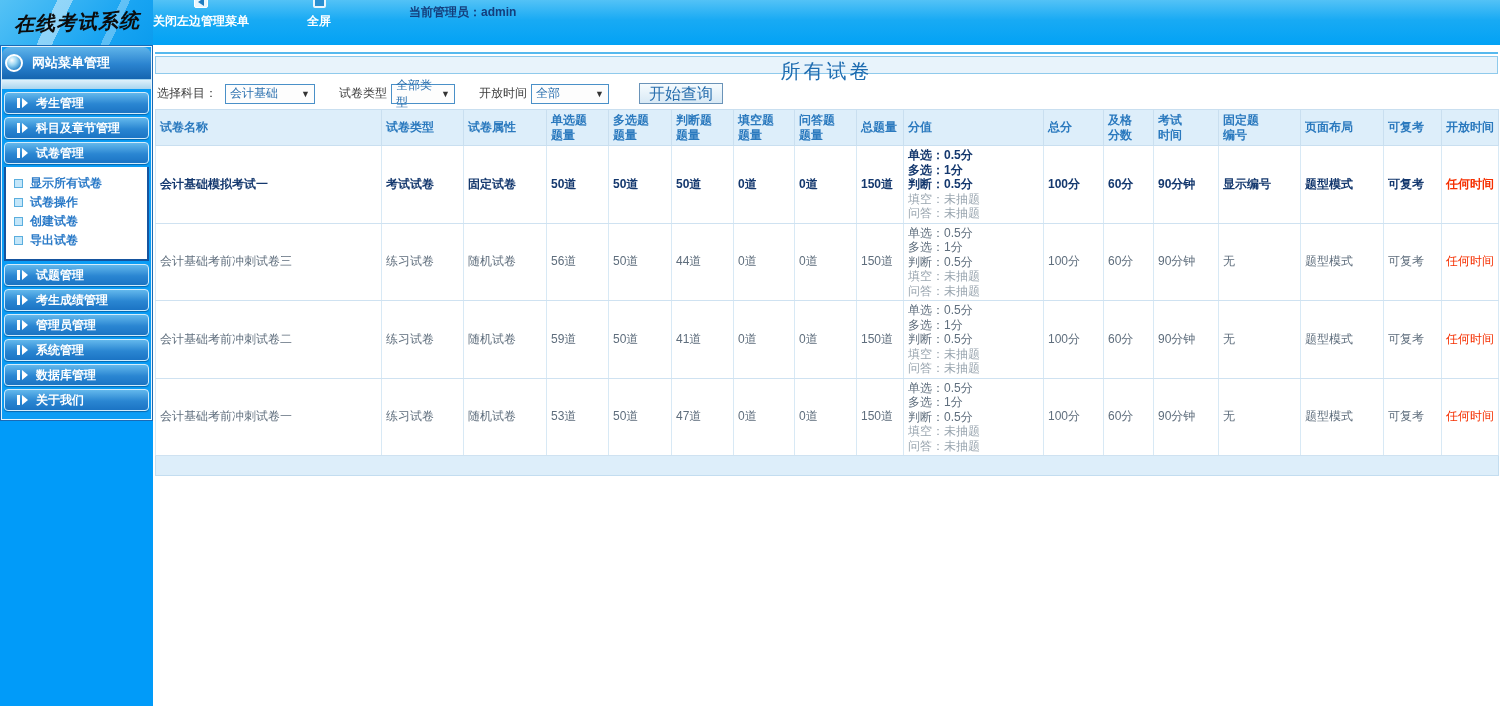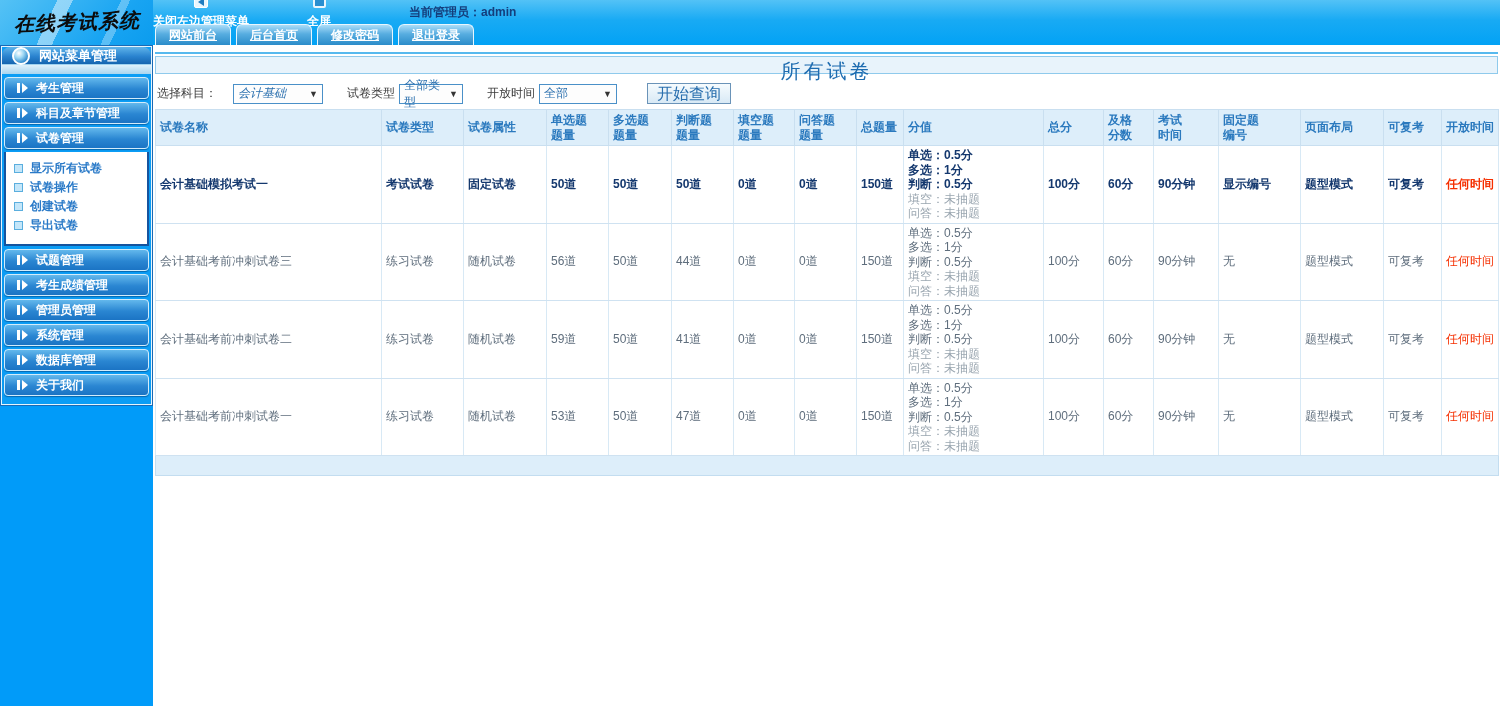--- a/index.html
+++ b/index.html
@@ -29,23 +29,23 @@
   .sidebar { position:absolute; left:0; top:0; width:153px; height:706px; background:#019bf9; }
   .logo { height:45px;
     background:
       linear-gradient(115deg, rgba(255,255,255,0) 0 52px, rgba(255,255,255,.45) 52px 66px, rgba(255,255,255,0) 66px 110px, rgba(255,255,255,.3) 110px 118px, rgba(255,255,255,0) 118px),
       linear-gradient(135deg,#55c2f5 0%,#18a4f2 70%,#0b9cee 100%);
     display:flex; align-items:center; justify-content:center; }
   .logo-text { font-family:"DejaVu Serif", serif; font-style:italic; font-weight:bold;
     font-size:20px; color:#0c0c0c; transform:rotate(-2deg); letter-spacing:1px; }
   .side-menu { margin:1px; border:1px solid #e6f4fc; box-shadow:0 0 0 1px #1a6ab5; padding-bottom:5px;
     background:#0b9df5; }
-  .side-header { height:18px; border-radius:8px 8px 0 0;
+  .side-header { height:33px; border-radius:8px 8px 0 0;
     background:linear-gradient(180deg,#5fb4ea 0%,#2a83cf 55%,#1565b0 100%);
-    display:flex; align-items:center; gap:9px; padding-left:10px;
+    display:flex; align-items:center; gap:9px; padding-left:3px;
     color:#fff; font-size:13px; font-weight:bold; border-bottom:1px solid #9fd2ef; }
   .orb { width:18px; height:18px; border-radius:50%; border:2px solid #fff;
     background:radial-gradient(circle at 35% 30%, #ffffff 0%, #9ed8f4 35%, #2280c8 80%); }
   .side-strip { height:9px; background:linear-gradient(180deg,#dff1fb,#a9d5ef); }
   .m-btn { margin:3px 2px; height:22px; border-radius:4px;
     background:linear-gradient(180deg,#63b8ec 0%,#2a86d2 55%,#1b74c4 100%);
     border:1px solid #d3ecfb; box-shadow:0 1px 1px rgba(0,40,90,.45);
     display:flex; align-items:center; gap:8px; padding-left:12px;
     color:#fff; font-size:12px; font-weight:bold; cursor:pointer; }
   .m-icon { display:flex; align-items:center; gap:2px; }
@@ -60,21 +60,21 @@
 
   
   .content { position:absolute; left:153px; top:45px; width:1347px; height:661px; background:#fff; }
   .top-line { margin:7px 2px 0 2px; height:2px; background:#57b9ee; }
   .title-box { margin:2px 2px 0 2px; height:18px; background:#e8f3fb; border:1px solid #8fcaec;
     text-align:center; line-height:28px; color:#1e6cb0; font-size:20px; letter-spacing:3px; }
   .filters { margin:9px 0 0 4px; height:21px; display:flex; align-items:center; font-size:12px; color:#3c3c3c; }
   .sel { height:20px; border:1px solid #4a90c8; background:#fdfdfd; color:#2a6fae;
     display:flex; align-items:center; justify-content:space-between; padding:0 4px; cursor:pointer; }
   .sel .arr { color:#333; font-size:9px; margin-left:6px; }
-  .sel-subject { width:90px; margin-left:16px;font-style:italic; }
+  .sel-subject { width:90px; margin-left:8px; }
   .sel-type { width:64px; margin-left:4px; }
   .sel-time { width:78px; margin-left:4px; }
   .flabel-2 { margin-left:24px; }
   .q-btn { margin-left:30px; height:21px; padding:0 9px; border:1px solid #6a93b8;
     background:linear-gradient(180deg,#f6fbfe,#d8e9f5); color:#2a6fae; font-size:16px;
     font-family:"Liberation Sans", sans-serif; cursor:pointer; }
   .count { margin:7px 0 0 4px; height:15px; font-size:12px; color:#3c3c3c; font-weight:bold; }
   .count .num { color:#e82c0c; padding:0 4px; }
 
   
@@ -102,26 +102,20 @@
       <span class="collapse-box">
           <span class="collapse-tri"></span>
         </span>
       <span>关闭左边管理菜单</span>
     </div>
     <div class="tb-item tb-full">
       <span class="fullscreen-box"></span>
       <span>全屏</span>
     </div>
     <div class="tb-admin">当前管理员：admin</div>
-  </div>
-  <div class="tabs">
-    <div class="tab">网站前台</div>
-    <div class="tab">后台首页</div>
-    <div class="tab">修改密码</div>
-    <div class="tab">退出登录</div>
   </div>
 </div>
 
 <div class="sidebar">
   <div class="logo">
     <span class="logo-text">在线考试系统</span>
   </div>
   <div class="side-menu">
     <div class="side-header">
       <span class="orb"></span>

